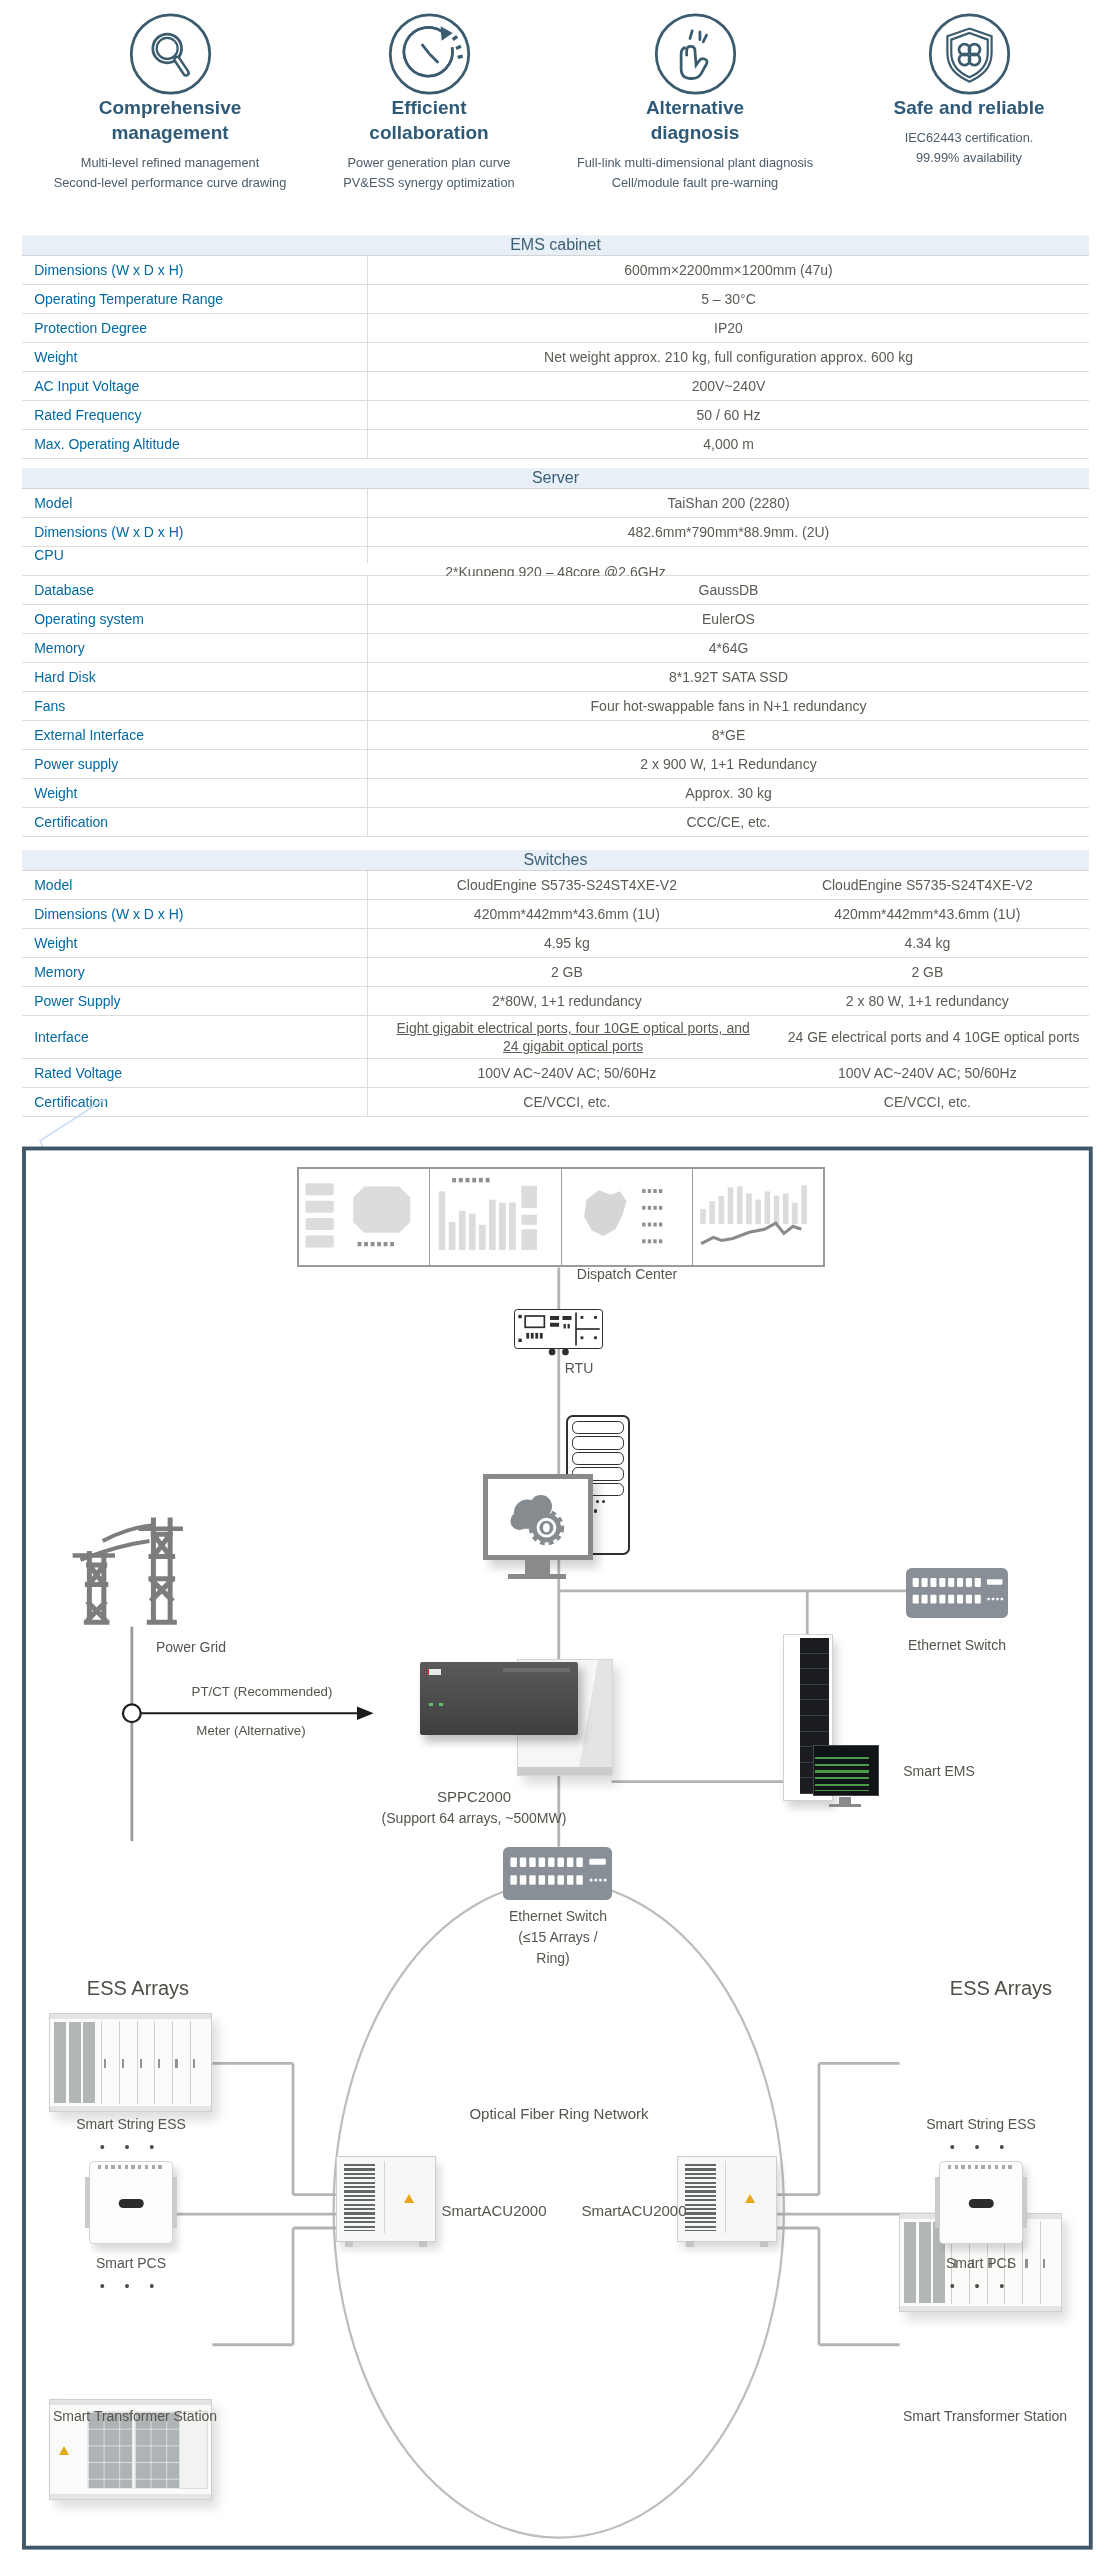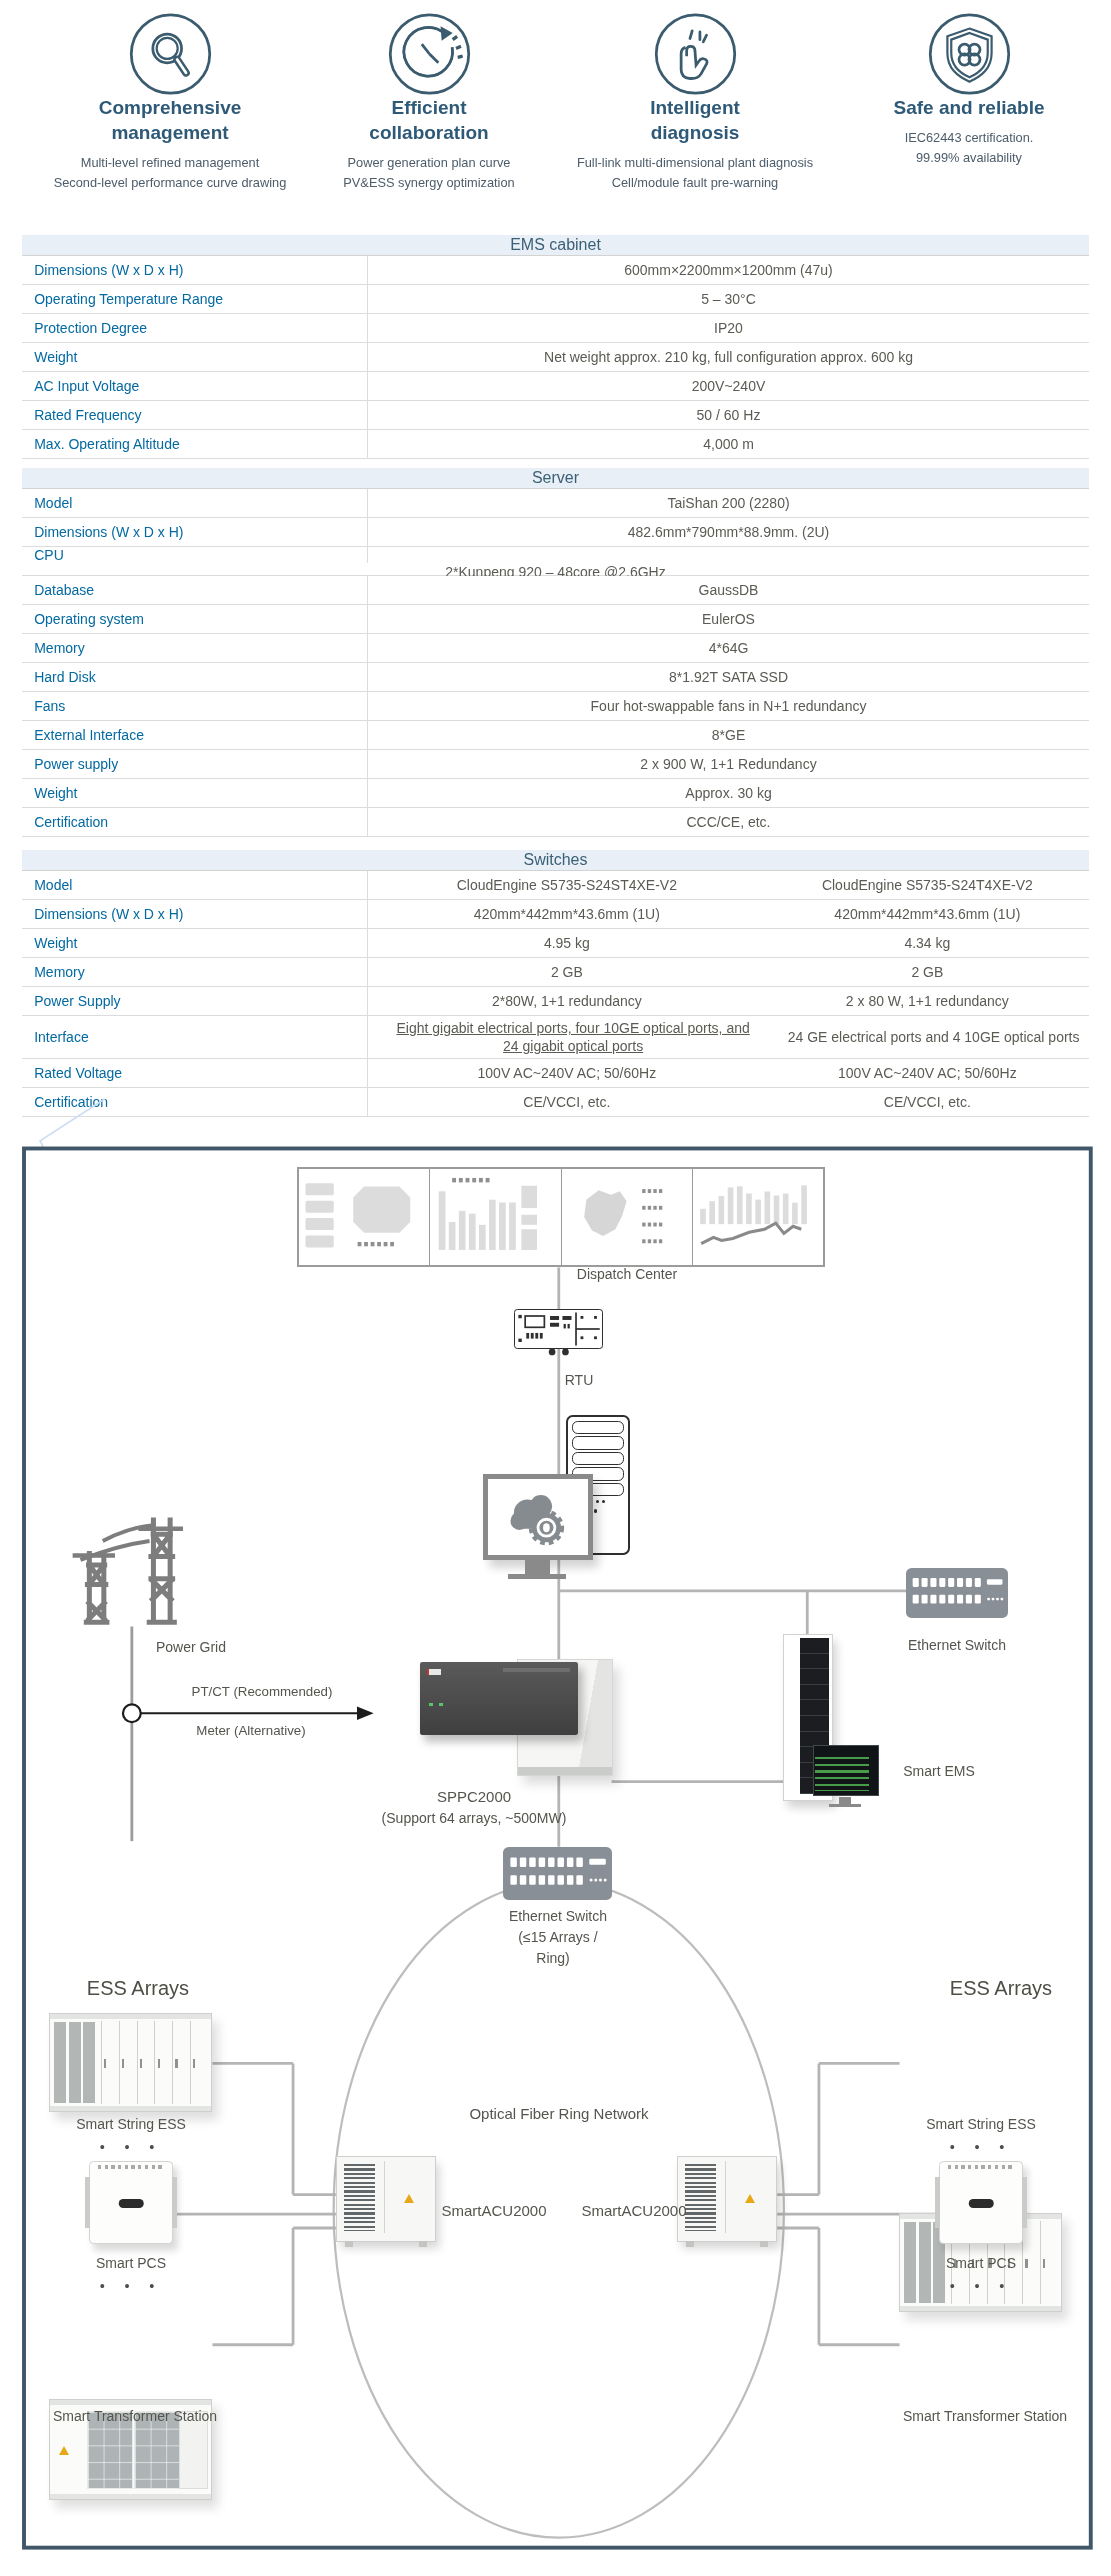--- a/index.html
+++ b/index.html
@@ -135,21 +135,21 @@
           <div>PV&amp;ESS  synergy optimization</div>
         </div>
       </div>
       <div class="feature" style="left: 695px;">
         <div class="badge"><svg viewBox="0 0 152 152" width="84" height="84"><circle cx="76" cy="76" r="71" fill="none" stroke="#3b5b6e" stroke-width="5"></circle>&gt;<g stroke="#3b5b6e" stroke-width="5" fill="none" stroke-linecap="round">
               <line x1="70" y1="34" x2="66" y2="48"></line>
               <line x1="84" y1="36" x2="84" y2="50"></line>
               <line x1="96" y1="42" x2="90" y2="54"></line>
             </g><path d="M58 64 q-8 2 -8 12 v28 q0 14 14 16 q16 2 22 -8 l10 -18 q3 -7 -4 -9 q-6 -2 -10 4 l-5 7 l-2 -26 q0 -8 -8 -8 q-7 0 -7 8 v10" fill="none" stroke="#3b5b6e" stroke-width="5"></path>&gt;</svg></div>
         <div class="title">
-          <div>Intelligent</div>
+          <div>Alternative</div>
           <div>diagnosis</div>
         </div>
         <div class="sub">
           <div>Full-link multi-dimensional plant diagnosis</div>
           <div>Cell/module fault pre-warning</div>
         </div>
       </div>
       <div class="feature" style="left: 969px;">
         <div class="badge"><svg viewBox="0 0 152 152" width="84" height="84"><circle cx="76" cy="76" r="71" fill="none" stroke="#3b5b6e" stroke-width="5"></circle>&gt;<path d="M76 30 L116 44 V74 C116 102 98 116 76 126 C54 116 36 102 36 74 V44 Z" fill="none" stroke="#3b5b6e" stroke-width="4"></path>&gt;<path d="M76 38 L109 50 V74 C109 97 94 110 76 118 C58 110 43 97 43 74 V50 Z" fill="none" stroke="#3b5b6e" stroke-width="4"></path>&gt;<g fill="none" stroke="#3b5b6e" stroke-width="5">
               <circle cx="67" cy="68" r="10"></circle>
@@ -441,21 +441,21 @@
           <rect x="93" y="24" width="4" height="8"></rect>
         </g>
       <line x1="108" y1="4" x2="108" y2="62" stroke="#2f2f2f" stroke-width="3"></line>
       <rect x="116" y="10" width="5" height="5" fill="#2f2f2f"></rect>
         <rect x="140" y="10" width="5" height="5" fill="#2f2f2f"></rect>
       <rect x="116" y="46" width="5" height="5" fill="#2f2f2f"></rect>
         <rect x="140" y="46" width="5" height="5" fill="#2f2f2f"></rect>
       <line x1="108" y1="33" x2="150" y2="33" stroke="#2f2f2f" stroke-width="3"></line>
     </svg>
   </div>
-  <div class="dlabel" style="left:579px; top:1360px;margin-top:12px;">RTU</div>
+  <div class="dlabel" style="left:579px; top:1360px;">RTU</div>
 
   <div class="dev tower" style="left:566px; top:1415px; width:64px; height:140px;">
     <div class="slot"></div>
       <div class="slot"></div>
       <div class="slot"></div>
       <div class="slot"></div>
       <div class="slot"></div>
     <div class="prow">
         <div class="bar"></div>
         <div class="dot"></div>

